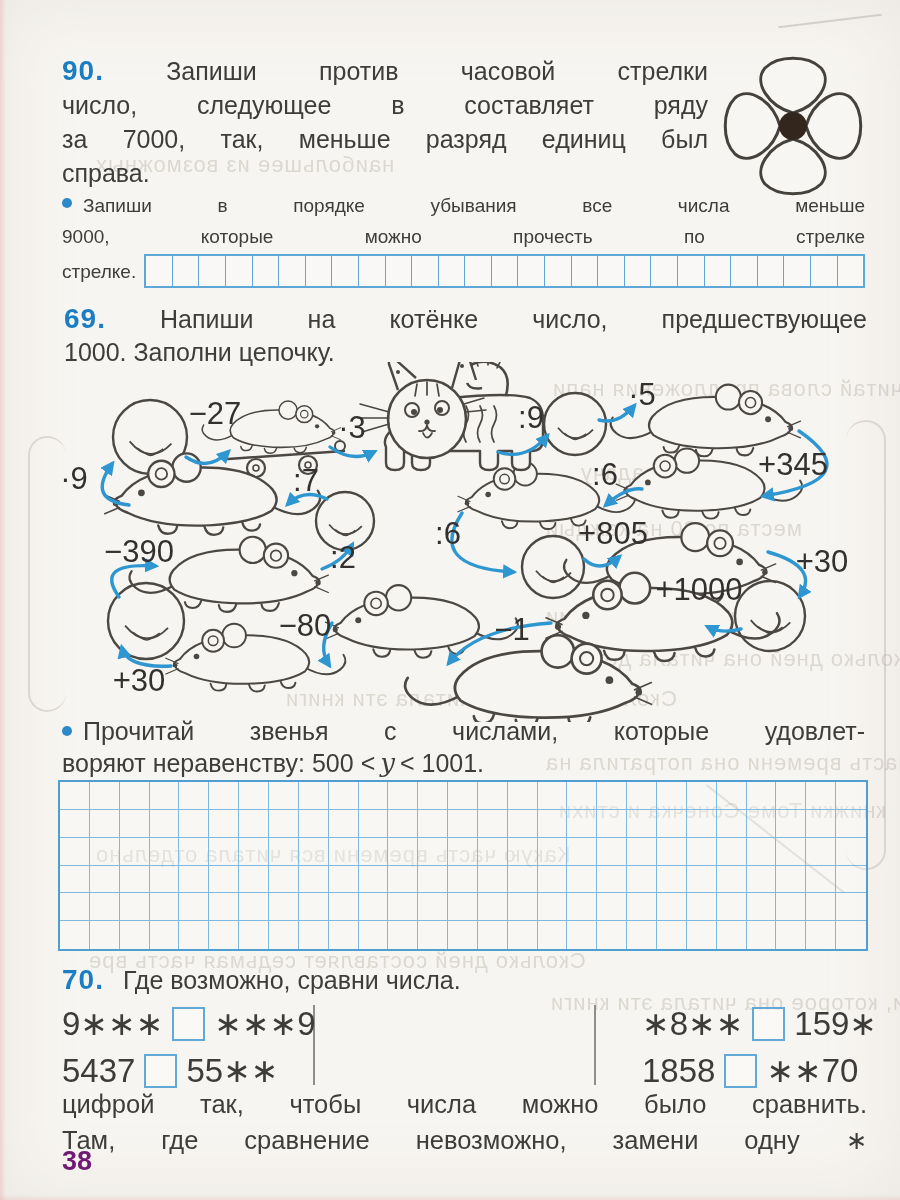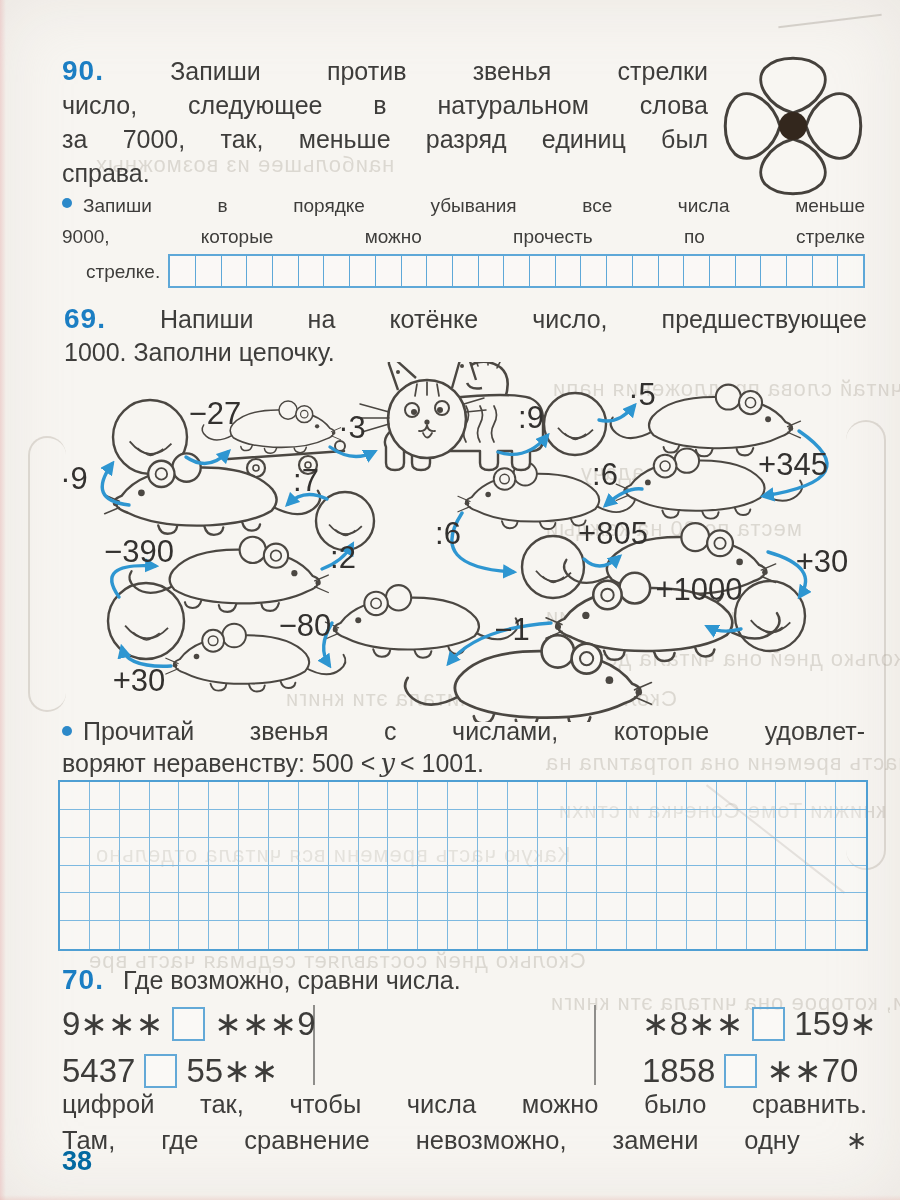--- a/index.html
+++ b/index.html
@@ -26,21 +26,21 @@
   .tline{white-space:normal;}
   .just{text-align:justify;text-align-last:justify;}
   .exnum{color:#1b7ec3;font-weight:700;font-size:28px;letter-spacing:1px;}
   .bdot{display:inline-block;width:10px;height:10px;border-radius:50%;background:#2c89c9;
         margin-right:11px;vertical-align:4px;}
   #ex68{left:62px;top:54px;width:646px;font-size:25px;line-height:34px;}
   #bullet68{left:62px;top:190px;width:803px;font-size:19px;line-height:31px;}
   #ex69{left:64px;top:302px;width:803px;font-size:25px;line-height:33px;}
   #bullet69{left:62px;top:716px;width:803px;font-size:25px;line-height:31.5px;}
   #footer70{left:62px;top:1086px;width:805px;font-size:25.5px;line-height:36px;}
-  .cellline{display:flex;align-items:center;margin-top:2px;margin-left:24px;}
+  .cellline{display:flex;align-items:center;margin-top:2px;}
   .cellrow{flex:1;display:flex;height:30px;border:2px solid #5ea8d8;margin-left:8px;background:rgba(255,255,255,.35);}
   .cellrow div{flex:1;border-left:1.5px solid #5ea8d8;}
   .cellrow div:first-child{border-left:none;}
   .ivar{font-family:"DejaVu Serif","Liberation Serif",serif;font-style:italic;font-size:26px;padding:0 5px;}
 
   
   #biggrid{left:58px;top:780px;width:806px;height:167px;display:grid;
            grid-template-columns:repeat(27,1fr);grid-template-rows:repeat(6,1fr);
            border:2px solid #4f9fd3;background:rgba(255,255,255,.25);}
   #biggrid div{border-right:1.2px solid #7db9e0;border-bottom:1.2px solid #7db9e0;}
@@ -51,21 +51,21 @@
   #ex70h{left:62px;top:964px;font-size:25px;display:flex;gap:19px;align-items:baseline;}
   #cmp{left:62px;top:1000px;width:805px;height:96px;}
   .cmpcol{position:absolute;top:0;}
   .cmpcol:nth-of-type(1){left:0;}
   .cmpcol:nth-of-type(2){left:296px;}
   .cmpcol:nth-of-type(3){left:580px;}
   .cmprow{display:flex;align-items:center;height:47px;font-size:33px;color:#3d3c3a;}
   .cmpbox{width:29px;height:30px;border:2px solid #63a9d7;margin:0 9px;background:rgba(255,255,255,.4);}
   .vdiv{position:absolute;top:5px;width:2px;height:80px;background:#8f8e8b;}
   .vd1{left:251px;} .vd2{left:532px;}
-  #pagenum{left:62px;top:1146px;font-size:27px;font-weight:700;color:#0369a1;}
+  #pagenum{left:62px;top:1146px;font-size:27px;font-weight:700;color:#701a75;}
 
   #flower{position:absolute;left:696px;top:44px;}
   #chain{position:absolute;left:48px;top:362px;}
 </style>
 </head>
 <body>
 
 <div class="page">
   <div class="edgeL"></div>
   <div class="edgeB"></div>
@@ -82,22 +82,22 @@
       <div class="ghost" style="left: 545px; top: 750px;">Какую  часть  времени  она  потратила  на</div>
       <div class="ghost" style="left: 558px; top: 798px;">книжки  Томе  Сонечка  и  стихи</div>
       <div class="ghost" style="left: 95px; top: 842px;">Какую  часть  времени  вся  читала  отдельно</div>
       <div class="ghost" style="left: 88px; top: 948px;">Сколько  дней  составляет  седьмая  часть  вре</div>
       <div class="ghost" style="left: 550px; top: 990px;">мени,  которое  она  читала  эти  книги</div>
     </div>
   <div class="ghostbox gb1"></div>
   <div class="ghostbox gb2"></div>
 
   <div class="blk" id="ex68">
-      <div class="tline just"><span class="exnum">90.</span><span> </span><span>Запиши против звенья стрелки</span></div>
-      <div class="tline just"><span>число, следующее в натуральном слова</span></div>
+      <div class="tline just"><span class="exnum">90.</span><span> </span><span>Запиши против часовой стрелки</span></div>
+      <div class="tline just"><span>число, следующее в составляет ряду</span></div>
       <div class="tline just"><span>за 7000, так, меньше разряд единиц был</span></div>
       <div class="tline"><span>справа.</span></div>
     </div>
 
   <svg id="flower" width="195" height="168" viewBox="0 0 195 168">
       <path d="M0,-13 C-25,-20 -40,-44 -28,-58 C-15,-71 15,-71 28,-58 C40,-44 25,-20 0,-13 Z" transform="translate(97,82) rotate(0)" fill="#f8f6f2" stroke="#45413c" stroke-width="3"></path>
       <path d="M0,-13 C-25,-20 -40,-44 -28,-58 C-15,-71 15,-71 28,-58 C40,-44 25,-20 0,-13 Z" transform="translate(97,82) rotate(90)" fill="#f8f6f2" stroke="#45413c" stroke-width="3"></path>
       <path d="M0,-13 C-25,-20 -40,-44 -28,-58 C-15,-71 15,-71 28,-58 C40,-44 25,-20 0,-13 Z" transform="translate(97,82) rotate(180)" fill="#f8f6f2" stroke="#45413c" stroke-width="3"></path>
       <path d="M0,-13 C-25,-20 -40,-44 -28,-58 C-15,-71 15,-71 28,-58 C40,-44 25,-20 0,-13 Z" transform="translate(97,82) rotate(270)" fill="#f8f6f2" stroke="#45413c" stroke-width="3"></path>
       <circle cx="97" cy="82" r="14" fill="#33271d"></circle>

